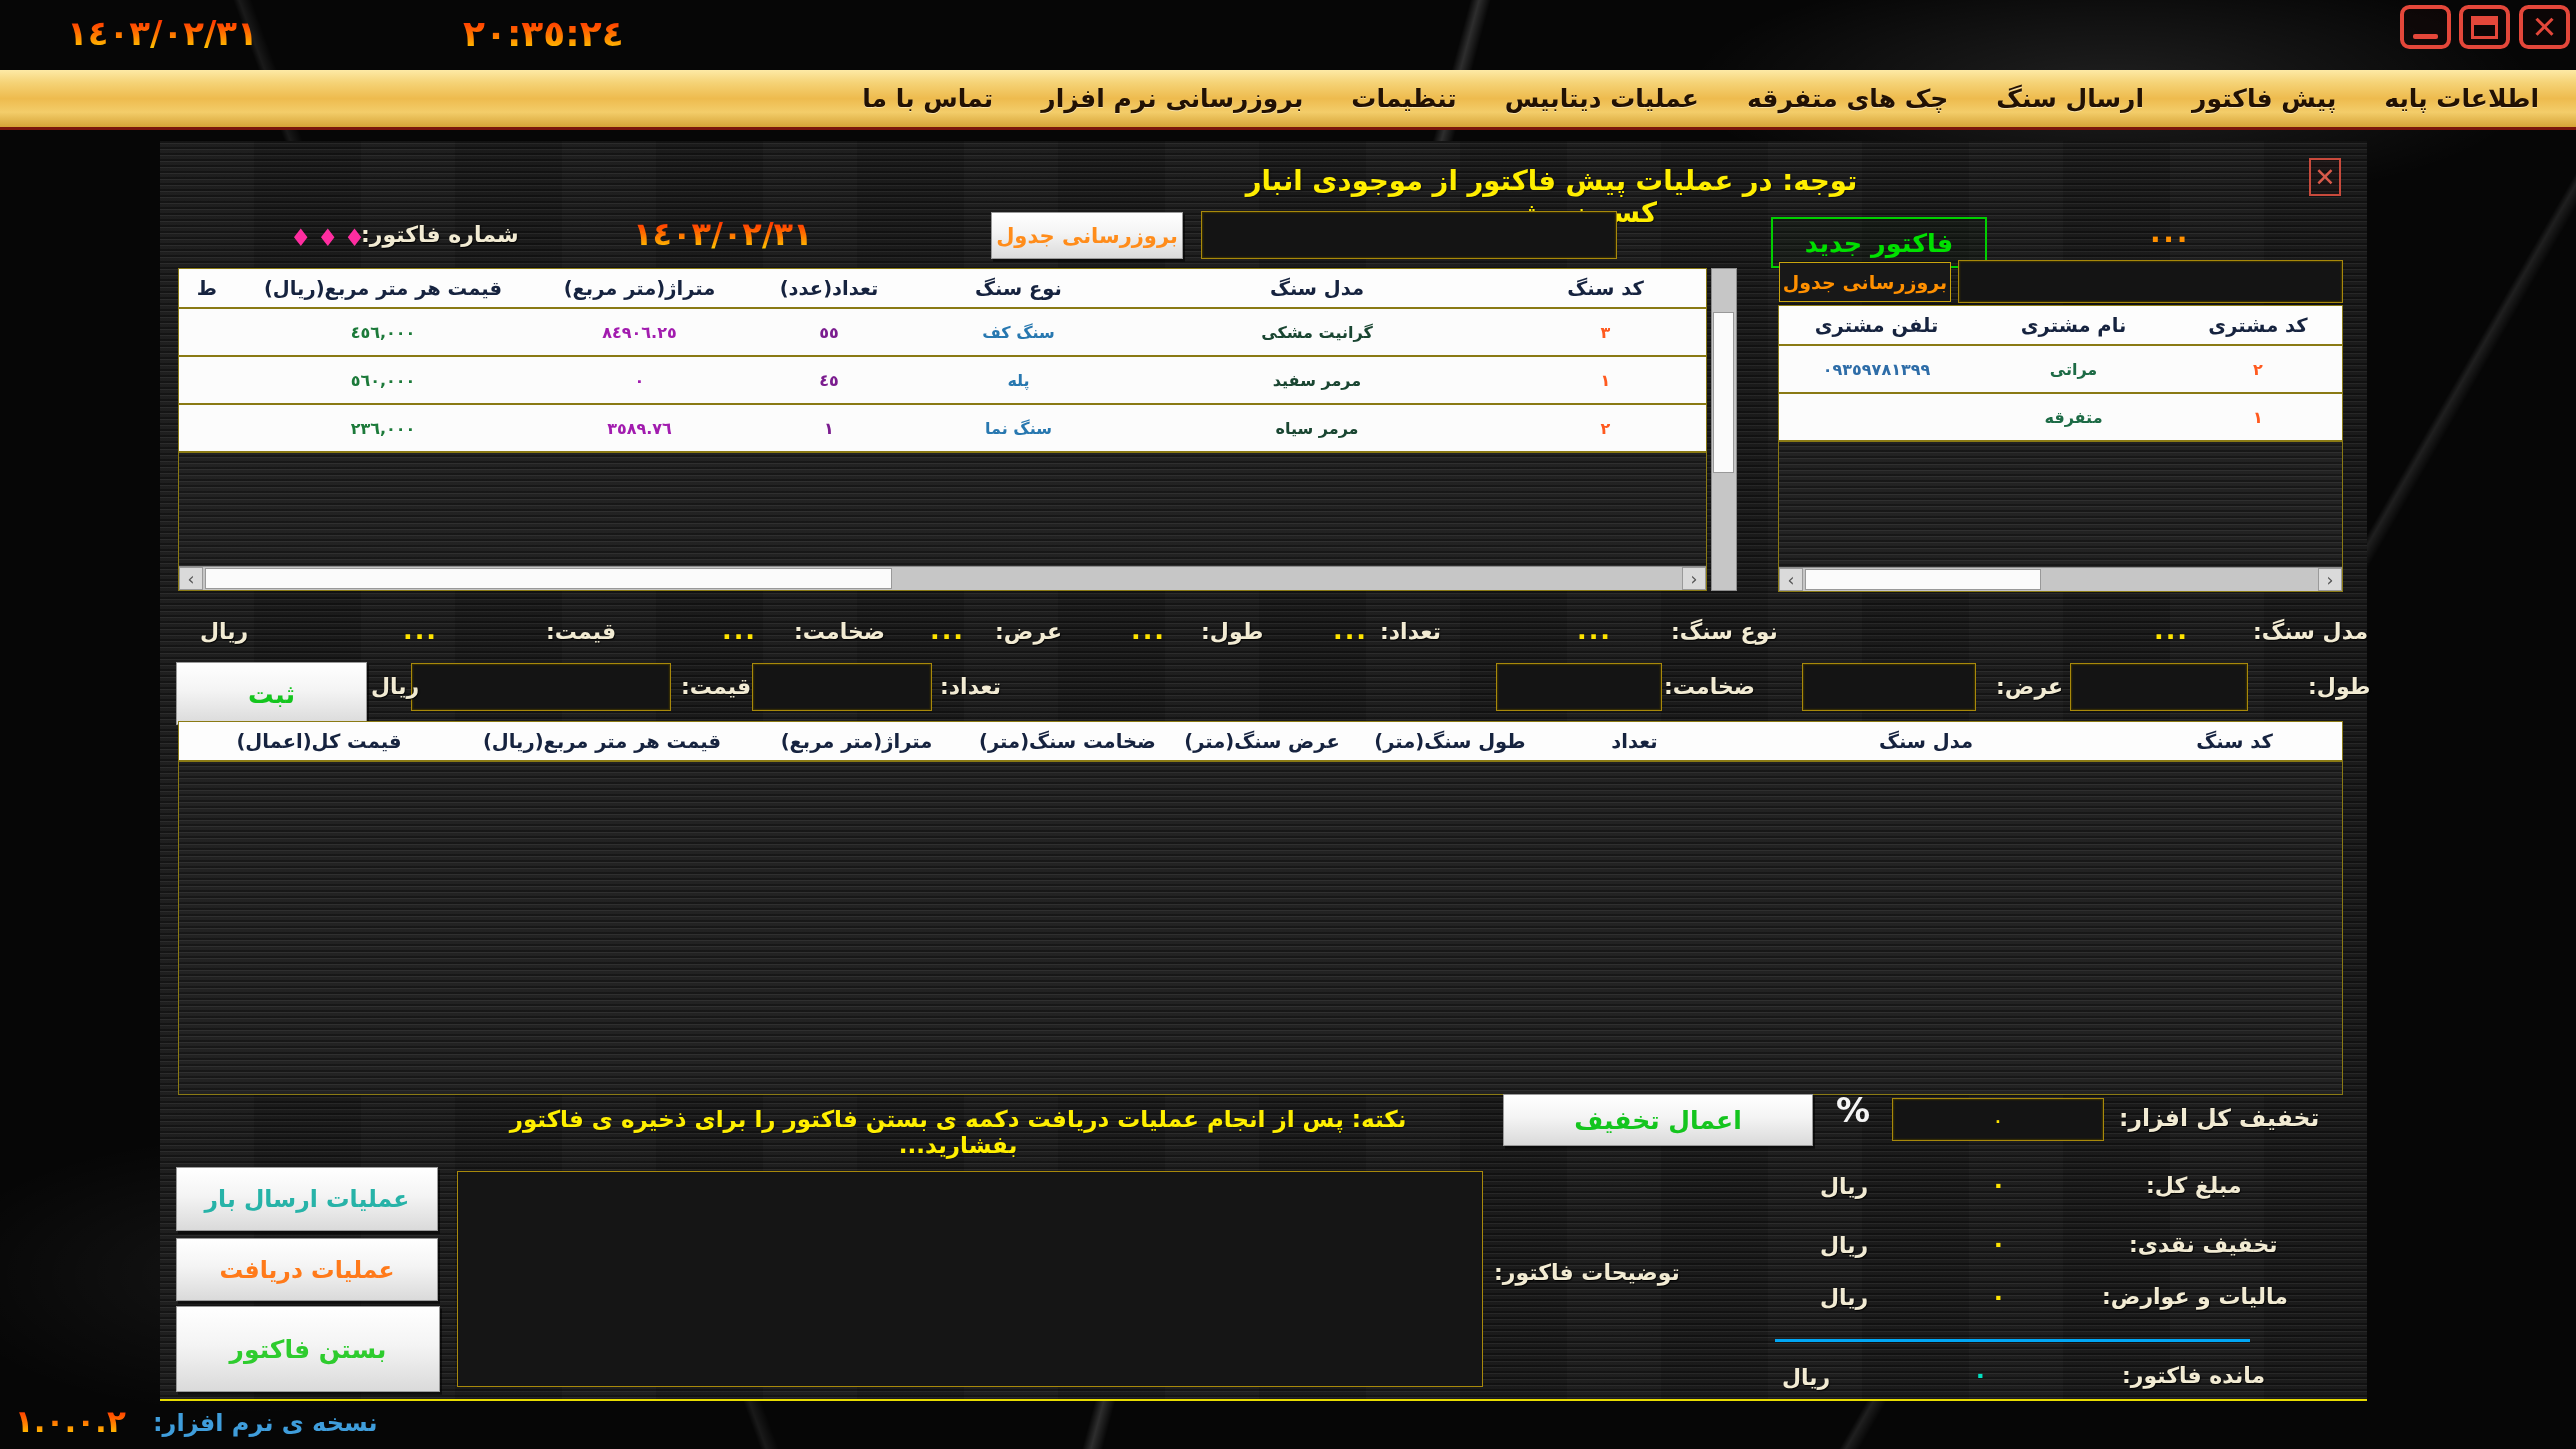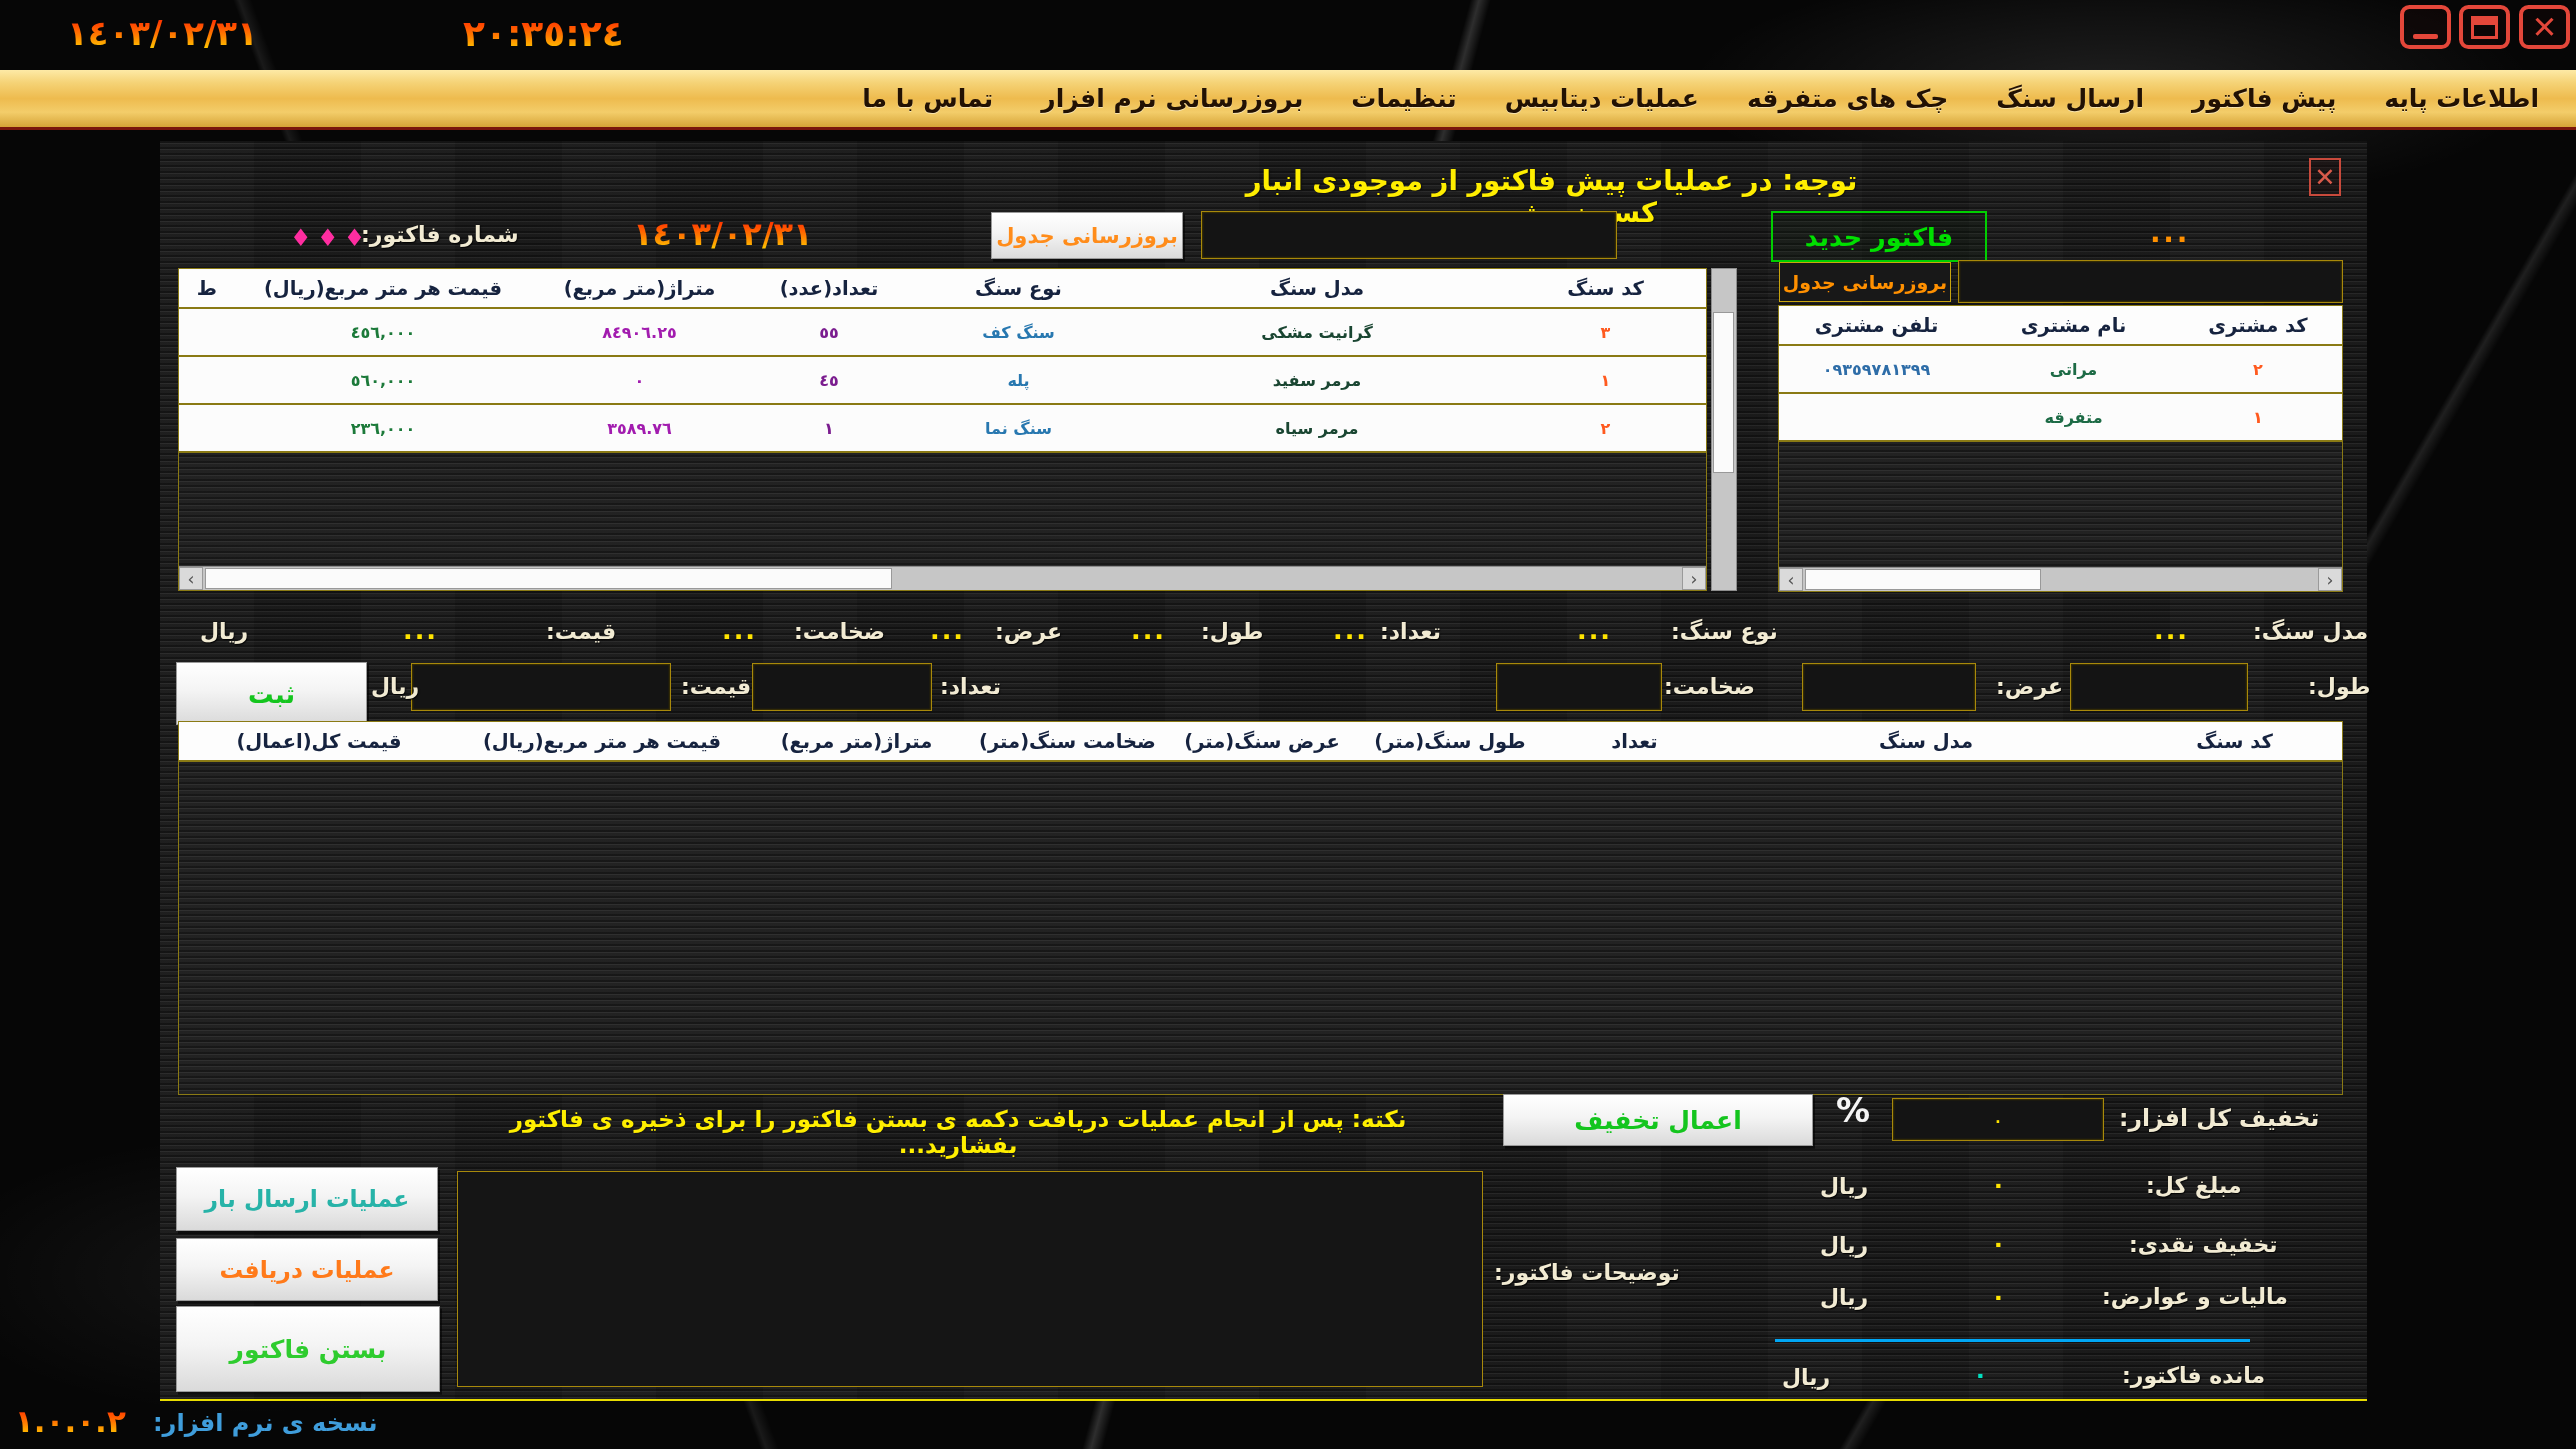--- a/index.html
+++ b/index.html
@@ -30,21 +30,21 @@
   .menu-item{font-weight:bold;font-size:25px;color:#221103;white-space:nowrap;text-shadow:0 0.7px 0 rgba(255,255,255,.45)}
   
   .panel{position:absolute;left:160px;top:141px;width:2207px;height:1260px;border-bottom:2.7px solid #e8dc00;
     background:
       repeating-linear-gradient(180deg, rgba(0,0,0,.38) 0 2px, rgba(255,255,255,.05) 2px 3.4px, rgba(24,24,24,.25) 3.4px 6px),
       repeating-linear-gradient(90deg, rgba(255,255,255,.015) 0 94px, rgba(0,0,0,.06) 94px 201px),
       #1d1d1d;}
   .panel-close{position:absolute;left:2149px;top:17.4px;width:32px;height:38px;border:2px solid #c94a3c;color:#d95a4a;
     font-size:25.5px;display:flex;align-items:center;justify-content:center;background:rgba(40,10,10,.2)}
   .notice{position:absolute;left:1073px;top:23px;width:637px;text-align:center;direction:rtl;color:#ffee00;font-weight:bold;font-size:27.5px;text-shadow:1.3px 1.3px 1.3px #111}
-  .btn-green-outline{position:absolute;left:1611px;top:70px;width:216px;height:51px;border:2.7px solid #00cf00;color:#00e000;
+  .btn-green-outline{position:absolute;left:1611px;top:76px;width:216px;height:51px;border:2.7px solid #00cf00;color:#00e000;
     font-weight:bold;font-size:25.5px;display:flex;align-items:center;justify-content:center;background:rgba(0,40,0,.10)}
   .dots-top{position:absolute;left:1990px;top:75px;color:#ff9000;font-size:28px;font-weight:bold;letter-spacing:2.7px}
   .inp{position:absolute;background:#141414;border:1.3px solid #a8890b;box-shadow:inset 0 0 0 1.3px #332b05;color:#ffe400;font-size:23px;text-align:center;direction:rtl;outline:none;font-family:"DejaVu Sans",sans-serif}
   .btn-light{position:absolute;display:flex;align-items:center;justify-content:center;font-weight:bold;cursor:default;
     background:linear-gradient(180deg,#ffffff 0%,#f4f4f4 45%,#dadada 100%);border:1.3px solid #9a9a9a;box-shadow:2px 2.7px 0 rgba(0,0,0,.55)}
   .btn-dark-outline{position:absolute;display:flex;align-items:center;justify-content:center;font-weight:bold;background:#181818;border:1.3px solid #c9a50e;color:#ff9000}
   .hdr-date{position:absolute;left:473px;top:74px;font-size:32px;letter-spacing:2px}
   .lbl{color:#f2ebd3;font-weight:bold;font-size:22px;direction:rtl;white-space:nowrap;text-shadow:0.7px 1.3px 1.3px #000;position:absolute}
   .diamonds{position:absolute;left:130px;top:83px;color:#ff2da0;font-size:24px;font-weight:bold;letter-spacing:5.4px}
   

